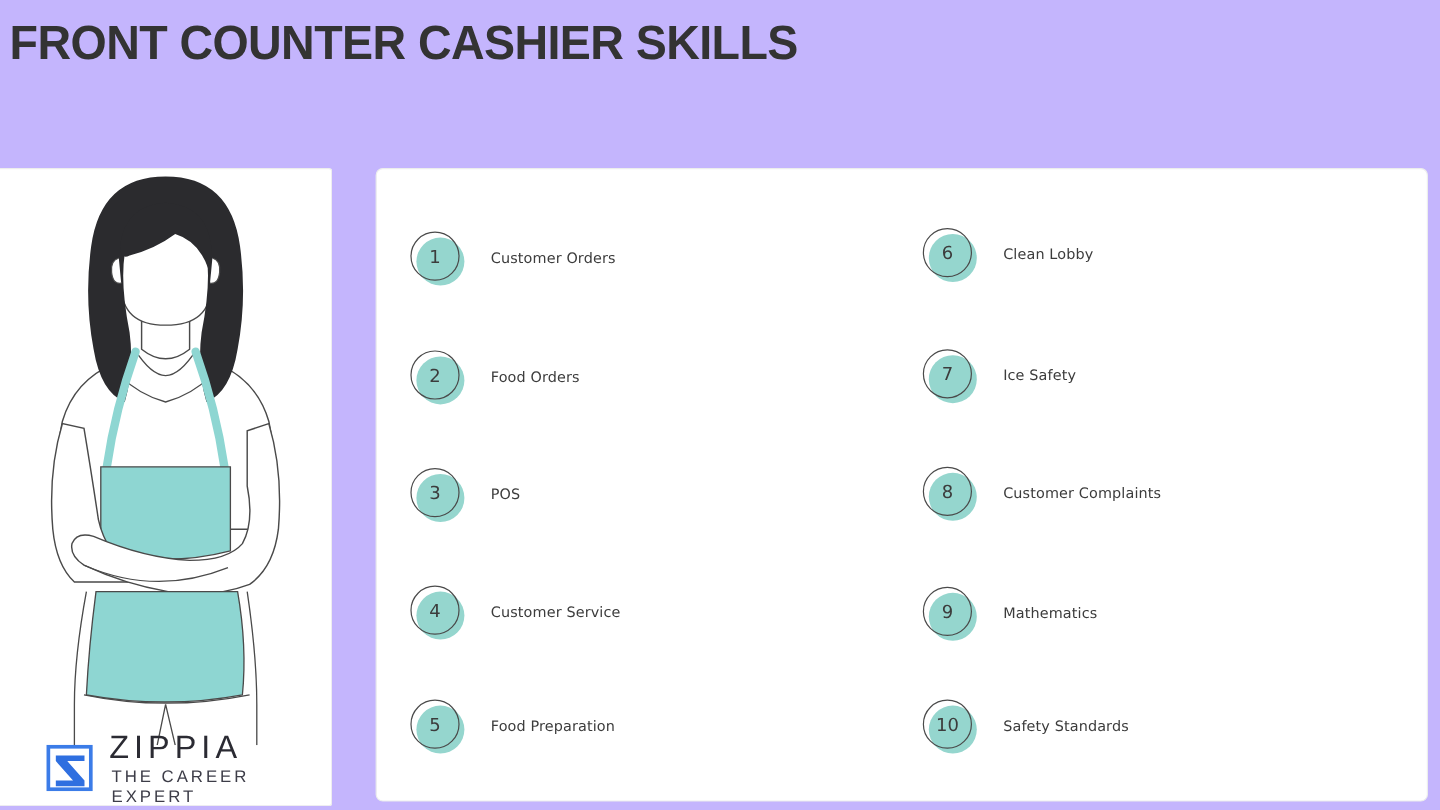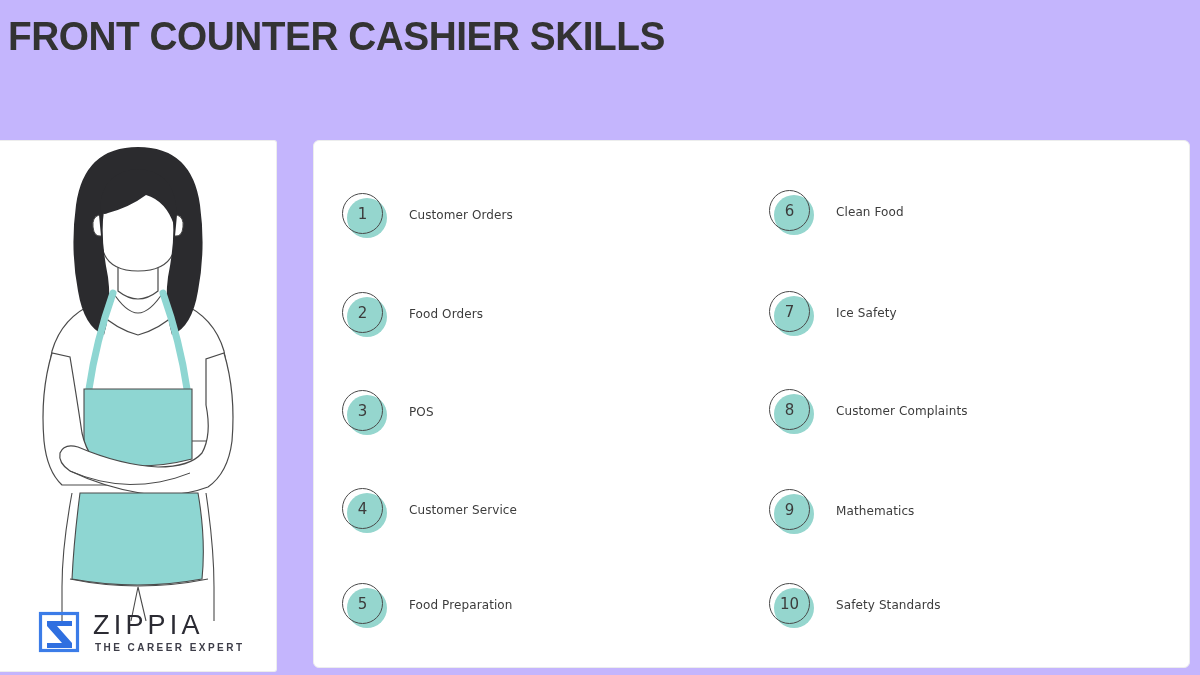--- a/index.html
+++ b/index.html
@@ -55,39 +55,39 @@
     left: 0;
     top: 0;
     width: 277px;
     height: 480px;
   }
 
   
   .brand-logo {
     position: absolute;
     left: 36px;
-    bottom: 16px;
+    bottom: 0;
     display: flex;
     align-items: center;
     gap: 11px;
   }
   .brand-mark { width: 46px; height: 46px; display:block; }
   .brand-words { display: flex; flex-direction: column; }
   .brand-name {
     font-family: "Liberation Sans", "DejaVu Sans", sans-serif;
     font-size: 27px;
     font-weight: 500;
     letter-spacing: 4.2px;
     color: #2b2b33;
     line-height: 1.05;
   }
   .brand-tagline {
     font-family: "Liberation Sans", "DejaVu Sans", sans-serif;
-    font-size: 10px;
-    font-weight: bold;
+    font-size: 14px;
+    font-weight: normal;
     letter-spacing: 2.45px;
     color: #3d3d48;
     margin-top: 2px;
     margin-left: 2px;
   }
 
   
   .skills-panel {
     position: absolute;
     left: 313px;
@@ -280,21 +280,21 @@
         </div>
         <div class="skill-label">Food Preparation</div>
       </div>
 
       <div class="skill-item col-right row-0">
         <div class="skill-badge">
           <div class="blob"></div>
           <div class="ring"></div>
           <div class="num">6</div>
         </div>
-        <div class="skill-label">Clean Food</div>
+        <div class="skill-label">Clean Lobby</div>
       </div>
 
       <div class="skill-item col-right row-1">
         <div class="skill-badge">
           <div class="blob"></div>
           <div class="ring"></div>
           <div class="num">7</div>
         </div>
         <div class="skill-label">Ice Safety</div>
       </div>

